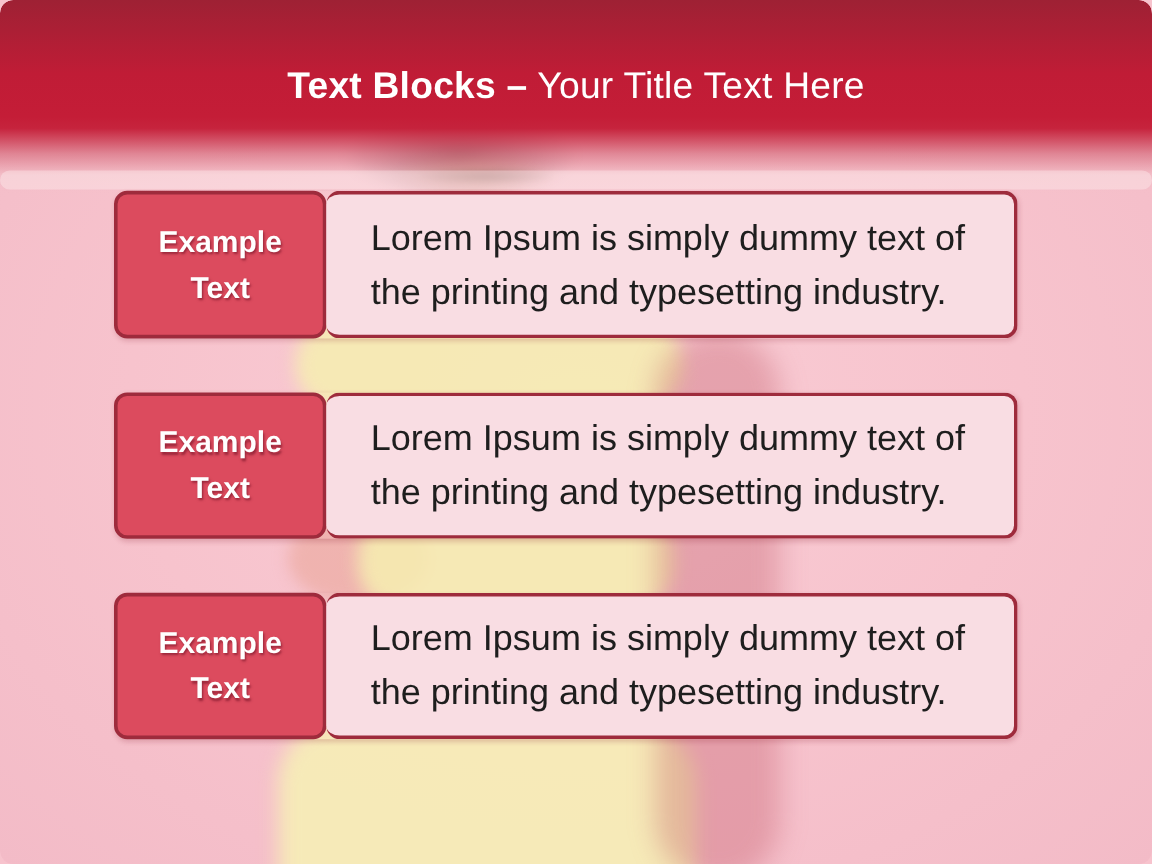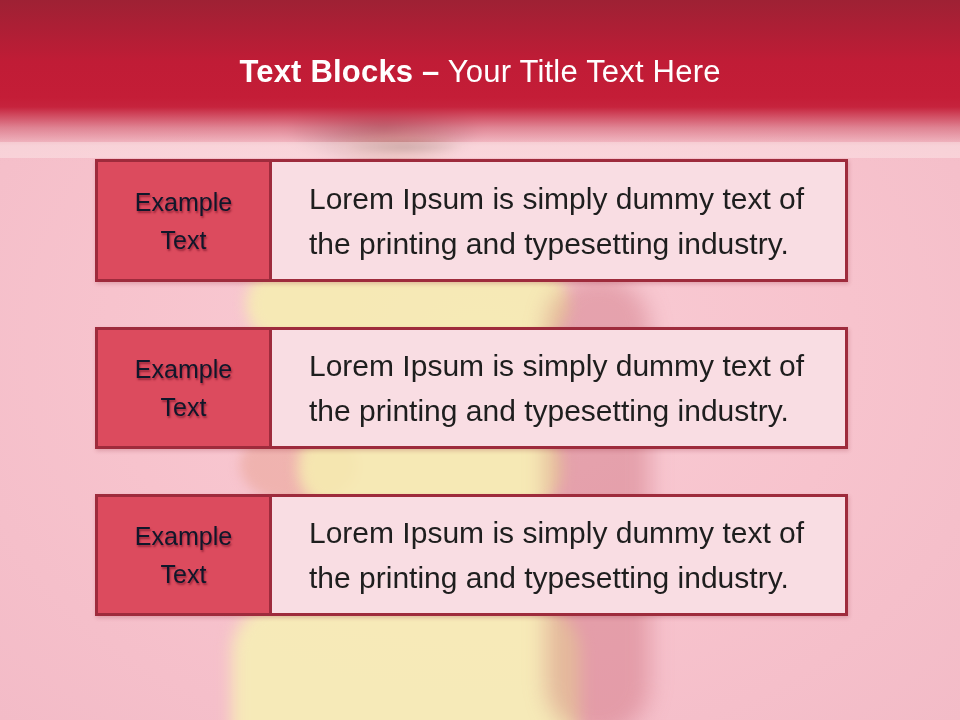--- a/index.html
+++ b/index.html
@@ -1,15 +1,15 @@
 <!DOCTYPE html>
 <html><head>
 <meta charset="utf-8">
 <style>
-  * { margin: 0; padding: 0; box-sizing: border-box; }
+  * { margin: 0; padding: 0; box-sizing: border-box; border-radius: 11px; }
   html, body { width: 960px; height: 720px; background: #F7C3CD; }
   body { font-family: "Liberation Sans", "DejaVu Sans", sans-serif; }
 
   .slide {
     position: relative;
     width: 960px;
     height: 720px;
     overflow: hidden;
     background: radial-gradient(ellipse at 50% 48%, #F9CDD5 0%, #F7C3CD 55%, #F3BBC7 100%);
   }
@@ -91,21 +91,21 @@
     box-shadow: 1px 2px 4px rgba(140,30,50,0.22);
   }
   .block-1 { top: 159px; height: 123px; }
   .block-2 { top: 327px; height: 122px; }
   .block-3 { top: 494px; height: 122px; }
 
   .block-label {
     width: 177px; flex: 0 0 177px;
     background: #DC4B5E;
     border: 3px solid #9E2B3C;
-    color: #0f172a; font-weight: 400; font-size: 25px; line-height: 1.52;
+    color: #ffffff; font-weight: 700; font-size: 25px; line-height: 1.52;
     display: flex; align-items: center; justify-content: center;
     text-align: center; padding: 0 17px;
     text-shadow: 1px 2px 2px rgba(110,15,35,0.6);
   }
   .block-content {
     flex: 1;
     background: #F9DDE3;
     border: 3px solid #9E2B3C; border-left: none;
     display: flex; align-items: center;
     padding: 0 30px 0 37px;

